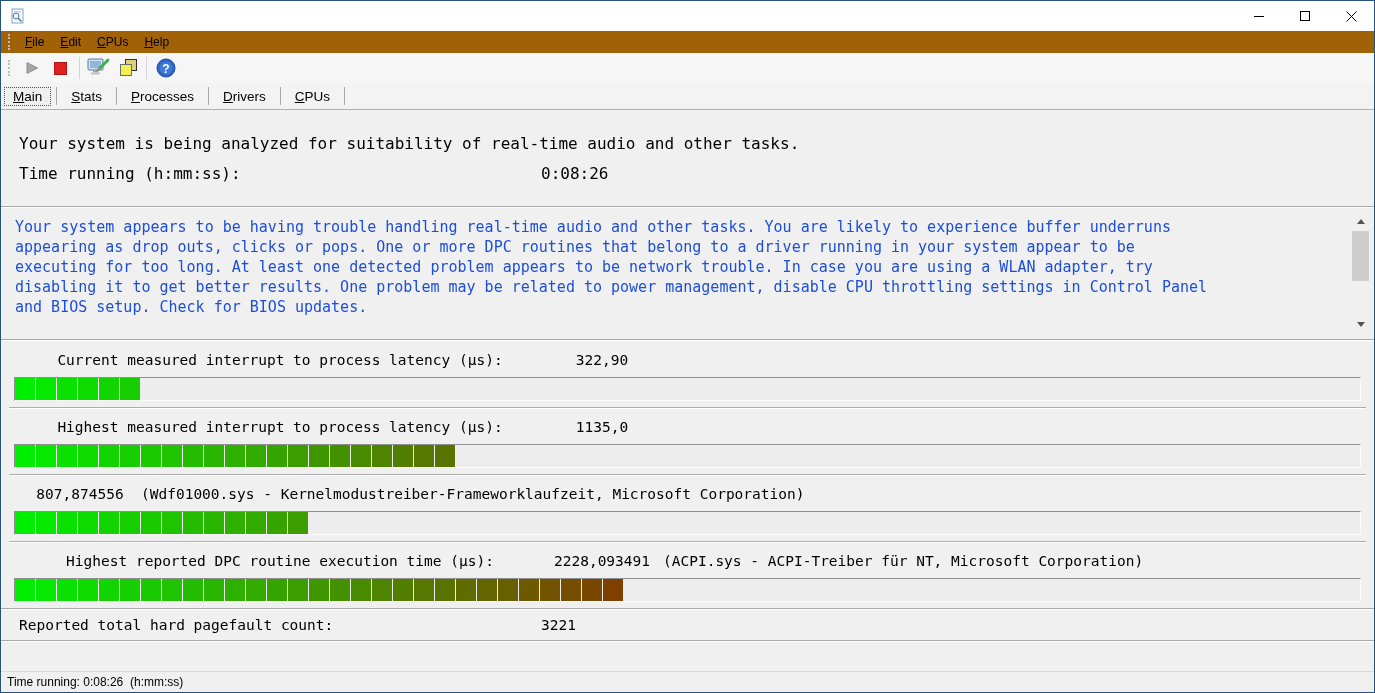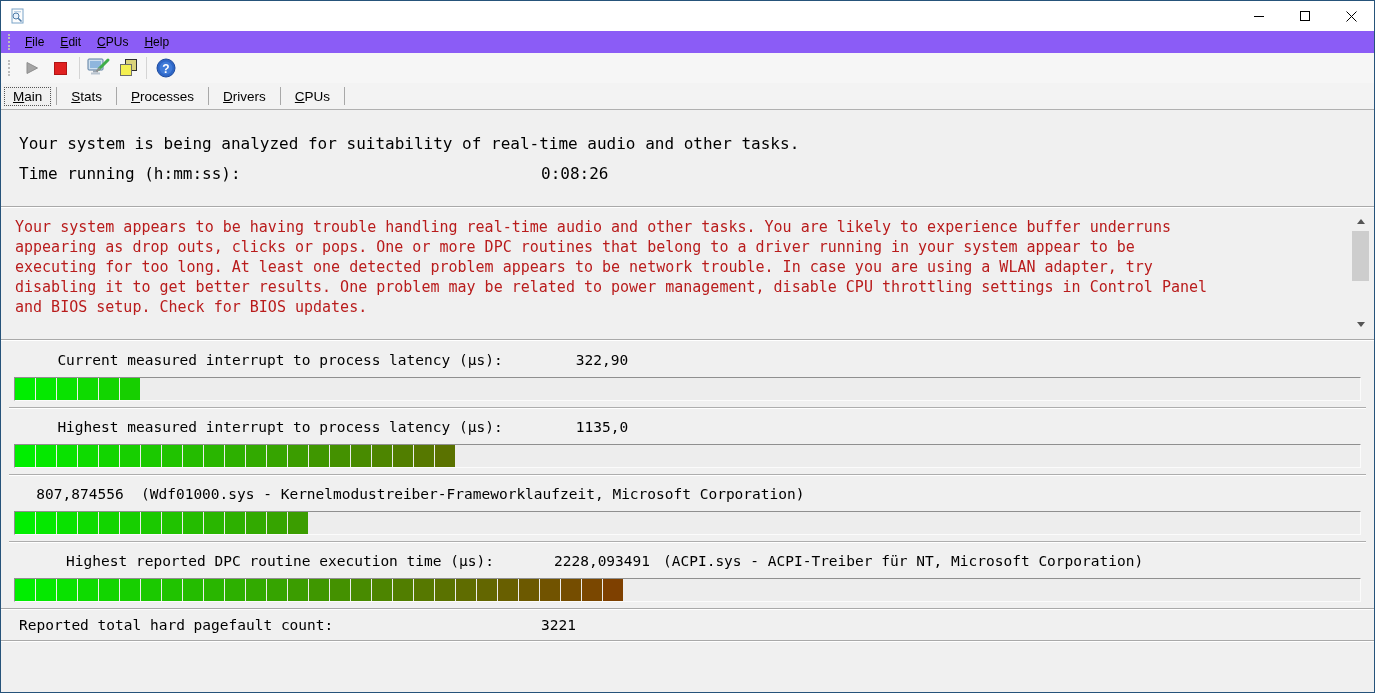--- a/index.html
+++ b/index.html
@@ -12,21 +12,21 @@
   }
   
   .titlebar { height:30px; background:#ffffff; display:flex; align-items:center; padding-left:9px; flex:0 0 auto; }
   .app-icon { width:16px; height:16px; margin-right:8px; flex:0 0 auto; }
   .title { font-size:12.5px; white-space:pre; }
   .win-controls { margin-left:auto; display:flex; height:100%; }
   .win-btn { width:46px; height:100%; display:flex; align-items:center; justify-content:center; }
   .glyph-min { width:10px; border-top:1px solid #000; }
   .glyph-max { width:10px; height:10px; border:1px solid #000; }
   
-  .menubar { height:22px; background:#8b5cf6; display:flex; align-items:center; padding-left:5px; flex:0 0 auto; }
+  .menubar { height:22px; background:#a16207; display:flex; align-items:center; padding-left:5px; flex:0 0 auto; }
   .gripper { width:3px; height:16px; border-left:2px dotted #bdbdbd; margin:0 6px 0 2px; }
   .menu-item { font-size:12px; padding:3px 8px; cursor:default; }
   .menu-item::first-letter { text-decoration:underline; }
   
   .toolbar { height:30px; background:#f6f6f6; display:flex; align-items:center; padding-left:5px; flex:0 0 auto; }
   .tool-btn { width:29px; height:26px; display:flex; align-items:center; justify-content:center; }
   .tool-sep { width:1px; height:22px; background:#d4d4d4; margin:0 4px; }
   
   .tabbar { height:26px; background:#f3f3f3; display:flex; align-items:center; padding-left:2px; flex:0 0 auto; }
   .tab { font-size:13.5px; padding:3px 10px; cursor:default; }
@@ -36,21 +36,21 @@
   
   .content { flex:1 1 auto; border-top:1px solid #b0b0b0; background:#f0f0f0; display:flex; flex-direction:column; overflow:hidden; }
   .mono { font-family:"DejaVu Sans Mono","Liberation Mono",monospace; font-weight:normal; }
   .section1 { height:96px; padding:24px 8px 0 18px; }
   .headline { font-size:16px; margin-bottom:11px; white-space:pre; }
   .kv-row { display:flex; font-size:16px; }
   .kv-label { width:522px; flex:0 0 auto; }
   .divider { height:2px; background:linear-gradient(#a9a9a9 50%, #ffffff 50%); flex:0 0 auto; }
   
   .warning { position:relative; height:131px; padding:9px 40px 0 14px; flex:0 0 auto; }
-  .warning-line { font-size:15px; line-height:20px; color:#b91c1c; white-space:pre; }
+  .warning-line { font-size:15px; line-height:20px; color:#1d4ed8; white-space:pre; }
   .scrollbar { position:absolute; top:7px; right:5px; width:17px; height:116px; background:#f0f0f0; display:flex; flex-direction:column; align-items:center; }
   .sb-arrow { height:13px; width:100%; display:flex; align-items:center; justify-content:center; }
   .tri-up { width:0; height:0; border-left:4px solid transparent; border-right:4px solid transparent; border-bottom:5px solid #555; }
   .tri-down { width:0; height:0; border-left:4px solid transparent; border-right:4px solid transparent; border-top:5px solid #555; }
   .sb-thumb { width:100%; height:50px; background:#cdcdcd; margin-top:3px; }
   .sb-space { flex:1; }
   
   .metrics { padding:0 8px; flex:0 0 auto;text-align:center; }
   .metric-group { padding:8px 0 4px 0; }
   .metric-group + .metric-group { border-top:1px solid #adadad; box-shadow:inset 0 1px 0 #ffffff; }
@@ -315,14 +315,17 @@
     <div class="divider"></div>
     <div class="pagefault-row mono">
       <span class="pagefault-label">Reported total hard pagefault count:</span>
       <span>3221</span>
     </div>
     <div class="divider"></div>
 
     <div class="filler"></div>
   </div>
 
+  <div class="statusbar">
+    <span>Time running: 0:08:26  (h:mm:ss)</span>
+  </div>
 
 </div>
 
 </body></html>

